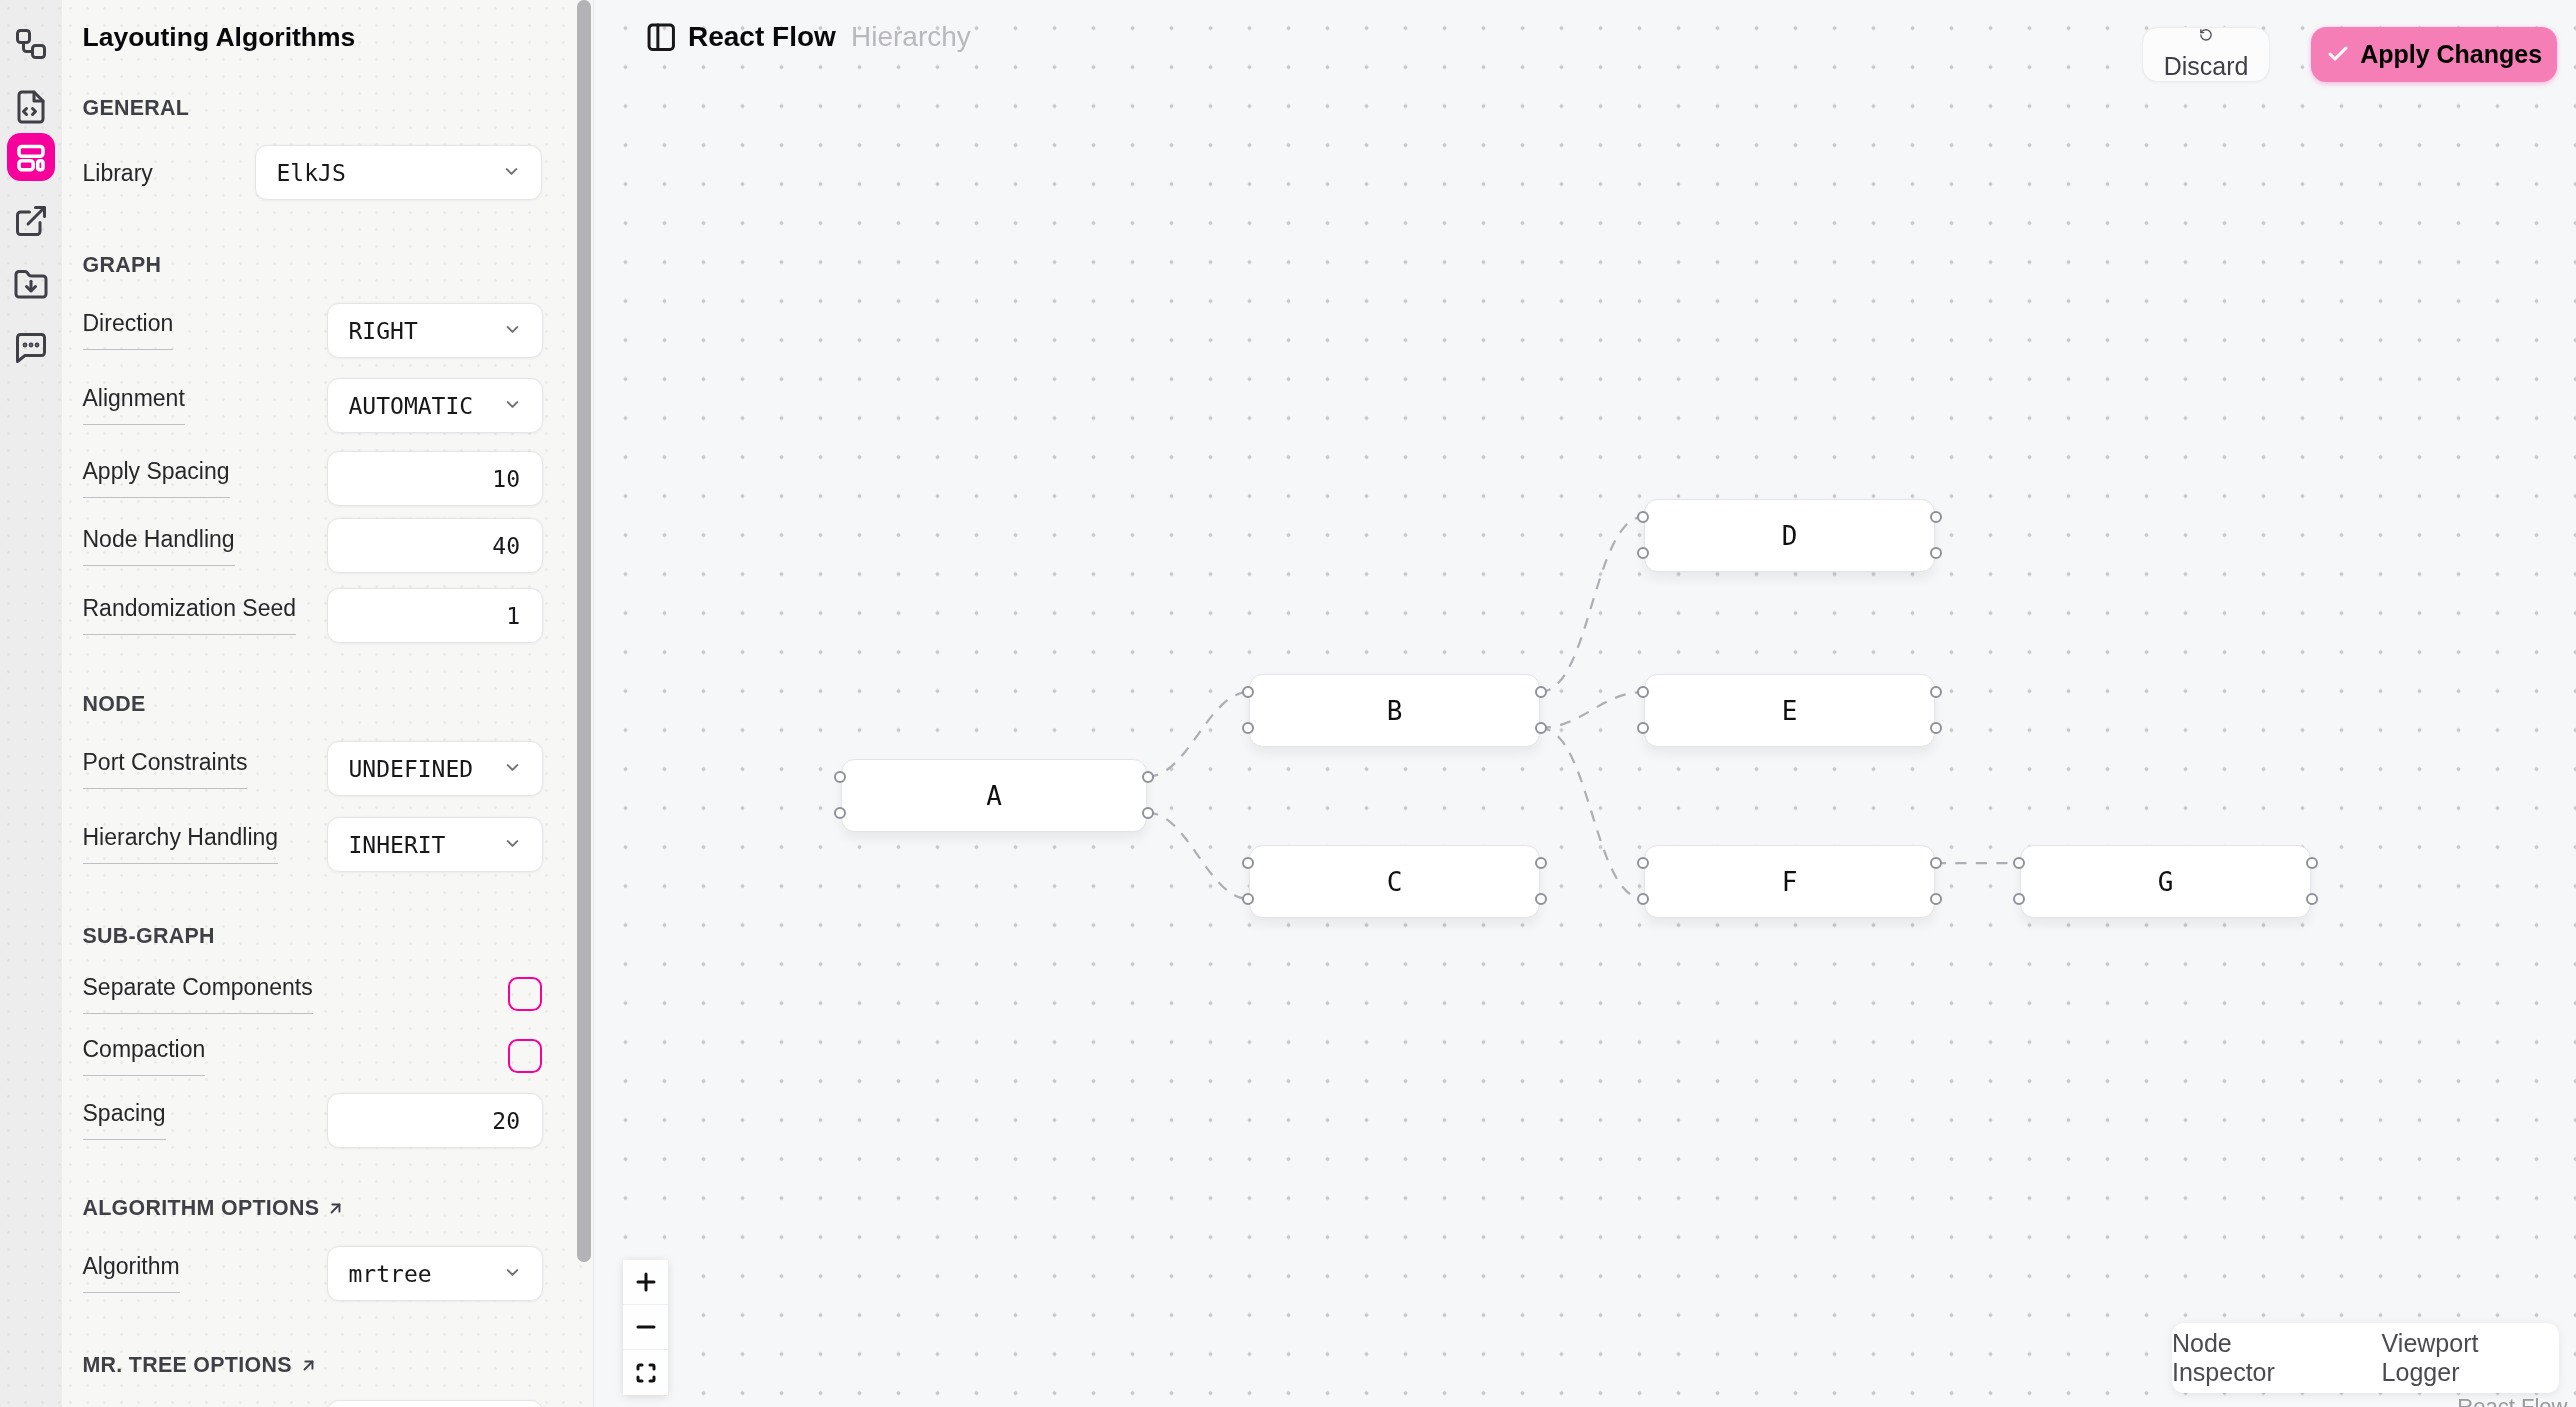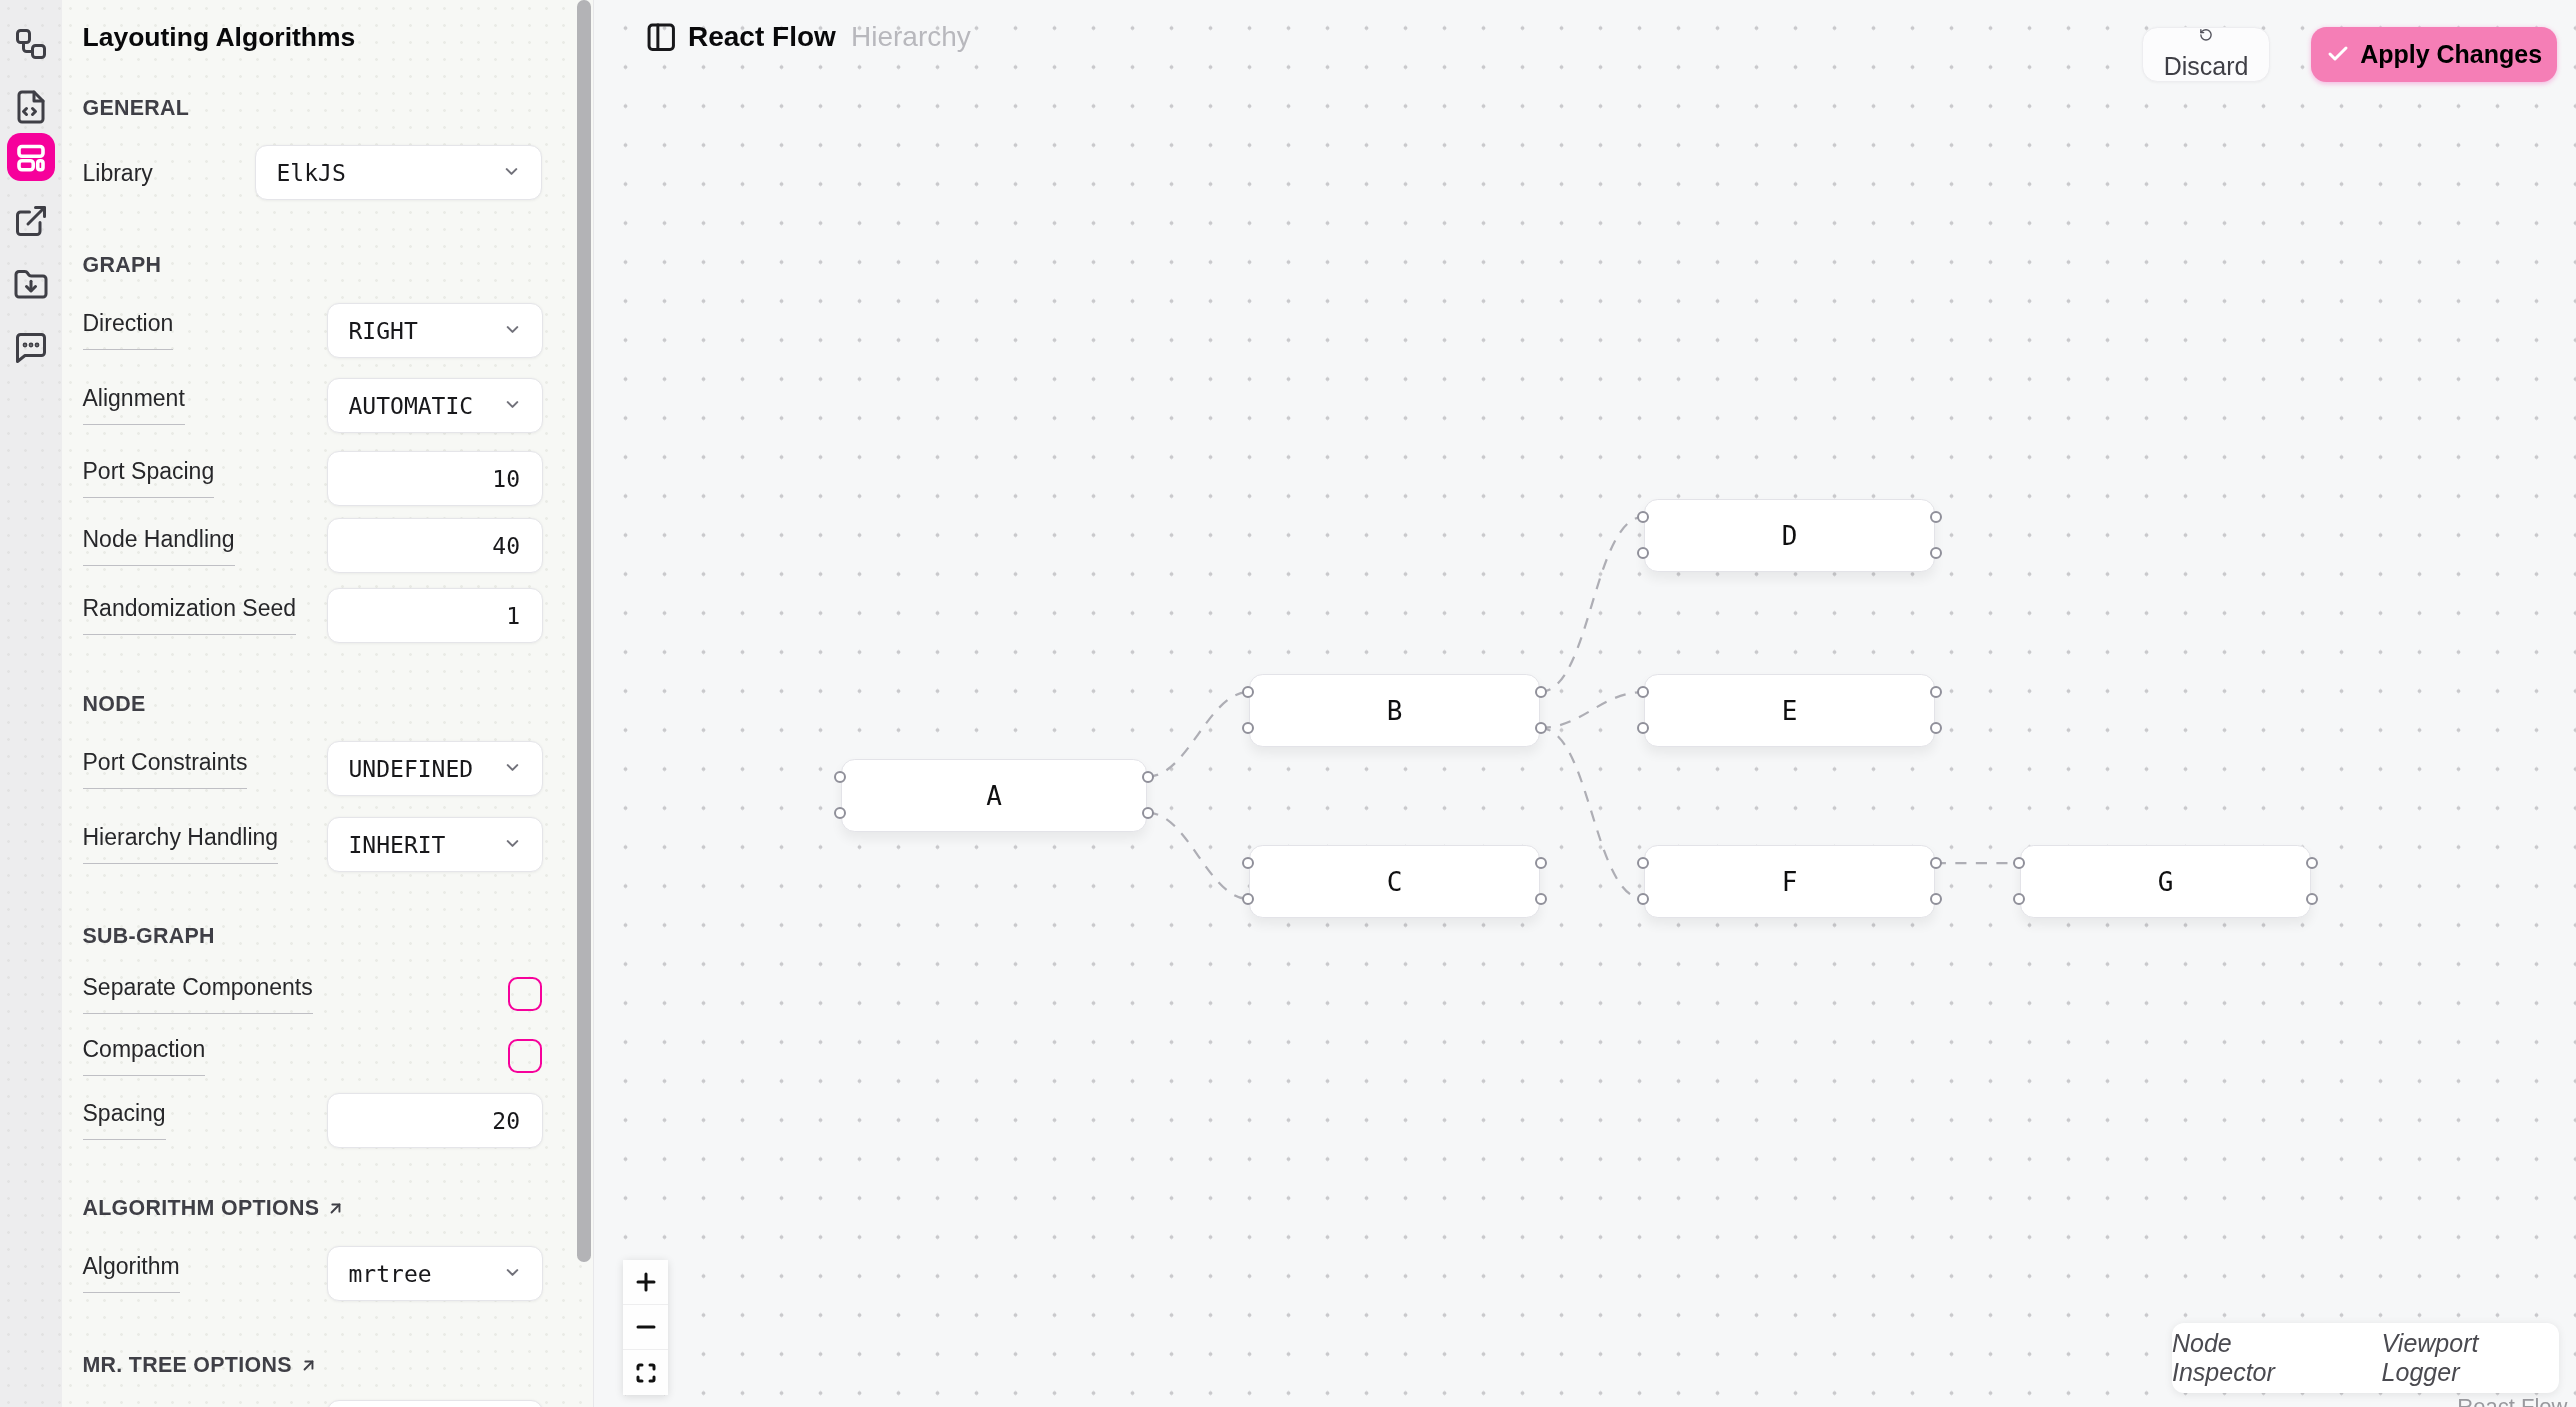--- a/index.html
+++ b/index.html
@@ -60,21 +60,21 @@
   .handle.l { left:-7.7px; } .handle.r { right:-7.7px; }
   .handle.t { top:11px; } .handle.b { top:47px; }
 
   #controls { position:absolute; left:29px; top:1260px; width:45px; background:#fdfdfd; border-radius:3.4px; box-shadow:0 1.7px 8.6px rgba(0,0,0,.12); }
   .ctl-btn { width:45px; height:45px; display:flex; align-items:center; justify-content:center; background:#fefefe; border-bottom:1.7px solid #eeeeef; }
   .ctl-btn:last-child { border-bottom:none; }
   .ctl-btn svg { width:24px; height:24px; stroke:#111; stroke-width:3; fill:none; stroke-linecap:round; stroke-linejoin:round; }
 
   #devtools { position:absolute; left:1578px; top:1323px; width:387px; height:70px; background:#ffffff; border-radius:12px;
               box-shadow:0 1.7px 8.6px rgba(0,0,0,.08); display:flex; align-items:center; justify-content:center; gap:44px;
-              font-size:25px; color:#4a4a50;font-style:italic; }
+              font-size:25px; color:#4a4a50; }
   #attribution { position:absolute; right:8.6px; top:1394px; font-size:22px; color:#99999e; }
 </style>
 </head>
 <body>
 
 <div id="app">
 
   <aside id="rail">
     <div class="rail-btn" style="top:19.7px">
       <svg viewBox="0 0 24 24">
@@ -150,21 +150,21 @@
     </div>
 
     <span class="fld-label u" style="top:405px">Alignment</span>
     <div class="ctl select" style="top:378px">
       <span>AUTOMATIC</span>
       <span class="chev"><svg viewBox="0 0 24 24">
             <path d="m6 9 6 6 6-6"></path>
           </svg></span>
     </div>
 
-    <span class="fld-label u" style="top:478px">Port Spacing</span>
+    <span class="fld-label u" style="top:478px">Apply Spacing</span>
     <div class="ctl number" style="top:451px">
         <span>10</span>
       </div>
 
     <span class="fld-label u" style="top:546px">Node Handling</span>
     <div class="ctl number" style="top:518px">
         <span>40</span>
       </div>
 
     <span class="fld-label u" style="top:615px">Randomization Seed</span>

